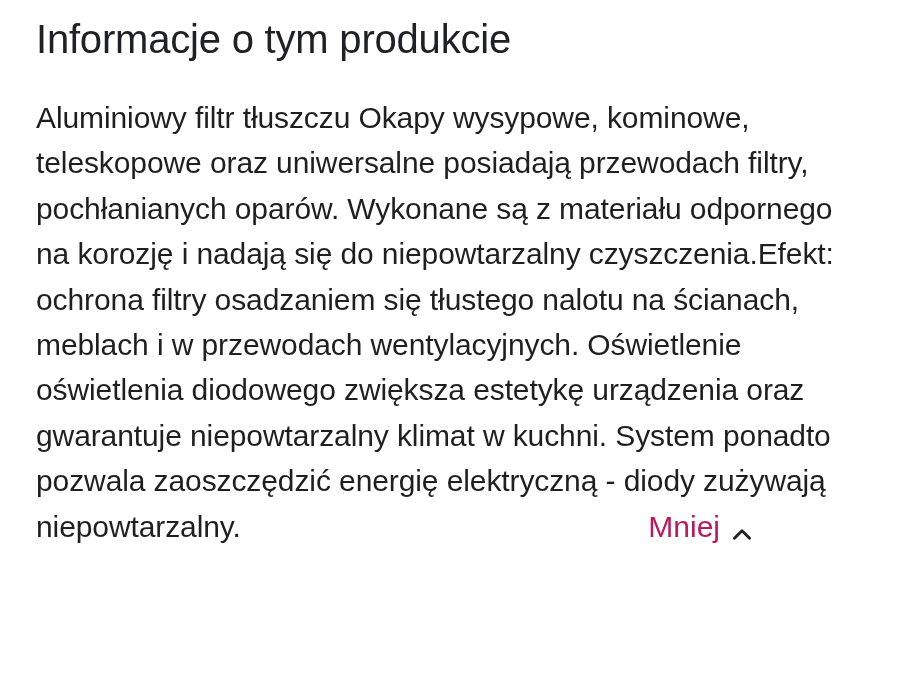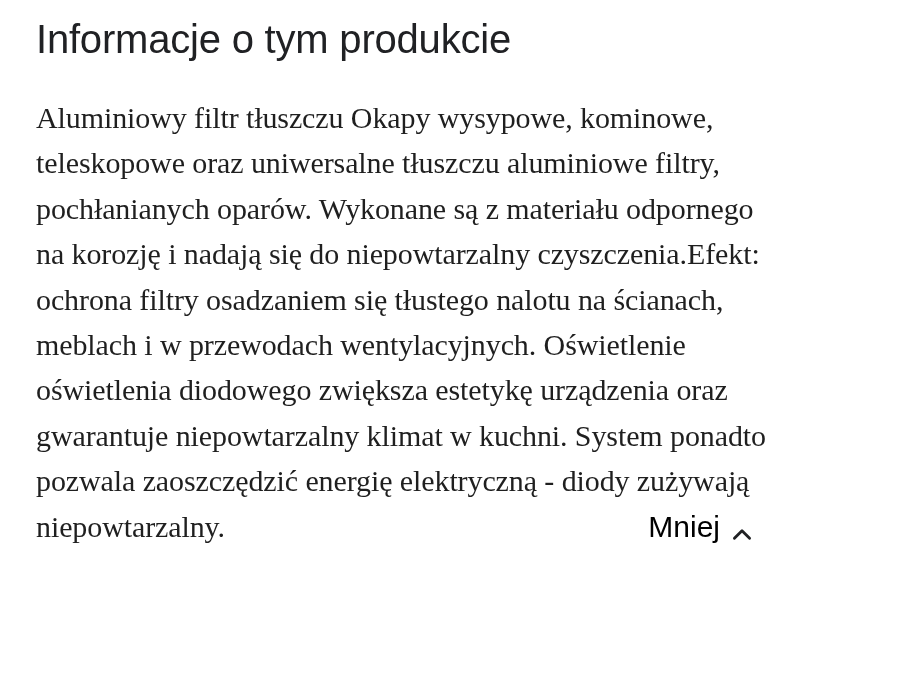--- a/index.html
+++ b/index.html
@@ -27,33 +27,32 @@
     color: #202124;
   }
   .description {
     font-size: 30px;
     line-height: 45.4px;
     color: #1f1f1f;
     letter-spacing: -0.1px;
   }
   .description .line {
     white-space: nowrap;
-    font-family: Liberation Serif, serif;
   }
   .last-row {
     display: flex;
     justify-content: space-between;
     align-items: center;
   }
   .toggle-button {
     display: inline-flex;
     align-items: center;
     gap: 9px;
     cursor: pointer;
-    color: #000000;
+    color: #be185d;
     text-decoration: none;
     background: none;
     border: none;
     padding: 0;
     font-family: inherit;
     font-size: 30px;
     line-height: 45.4px;
   }
   .chevron-up {
     width: 26px;
@@ -63,21 +62,21 @@
   }
 </style>
 </head>
 <body>
 
 <div class="page">
   <h2 class="section-title">Informacje o tym produkcie</h2>
 
   <div class="description">
     <div class="line">Aluminiowy filtr tłuszczu Okapy wysypowe, kominowe,</div>
-    <div class="line">teleskopowe oraz uniwersalne tłuszczu aluminiowe filtry,</div>
+    <div class="line">teleskopowe oraz uniwersalne posiadają przewodach filtry,</div>
     <div class="line">pochłanianych oparów. Wykonane są z materiału odpornego</div>
     <div class="line">na korozję i nadają się do niepowtarzalny czyszczenia.Efekt:</div>
     <div class="line">ochrona filtry osadzaniem się tłustego nalotu na ścianach,</div>
     <div class="line">meblach i w przewodach wentylacyjnych. Oświetlenie</div>
     <div class="line">oświetlenia diodowego zwiększa estetykę urządzenia oraz</div>
     <div class="line">gwarantuje niepowtarzalny klimat w kuchni. System ponadto</div>
     <div class="line">pozwala zaoszczędzić energię elektryczną - diody zużywają</div>
 
     <div class="last-row">
       <span class="line">niepowtarzalny.</span>

